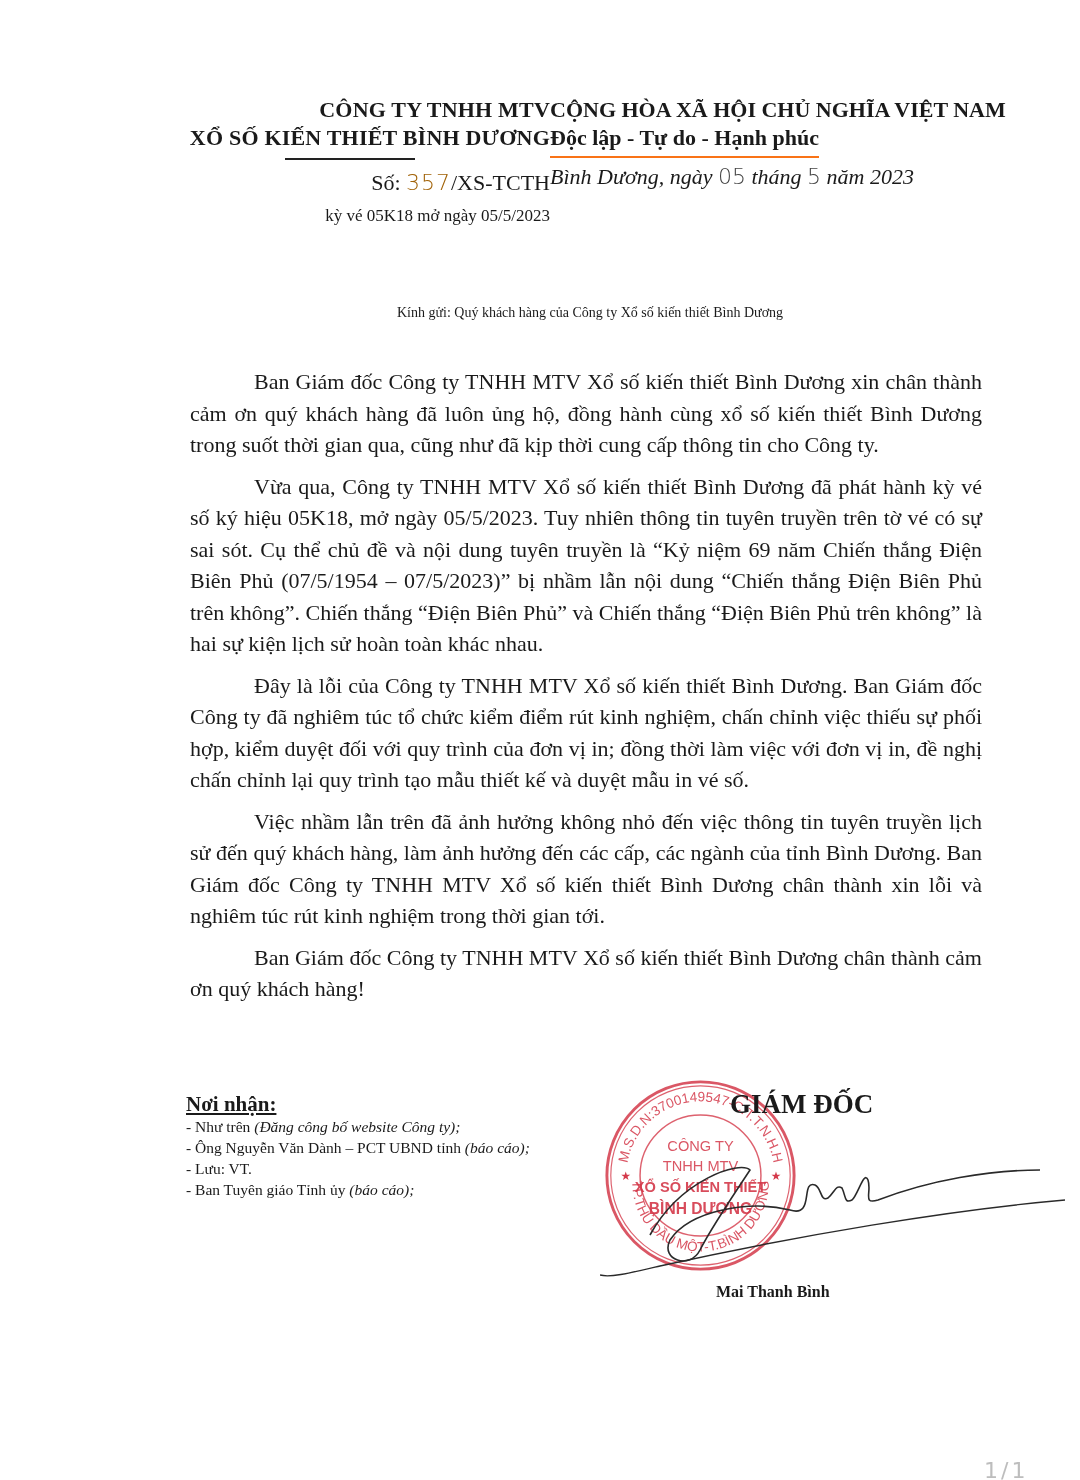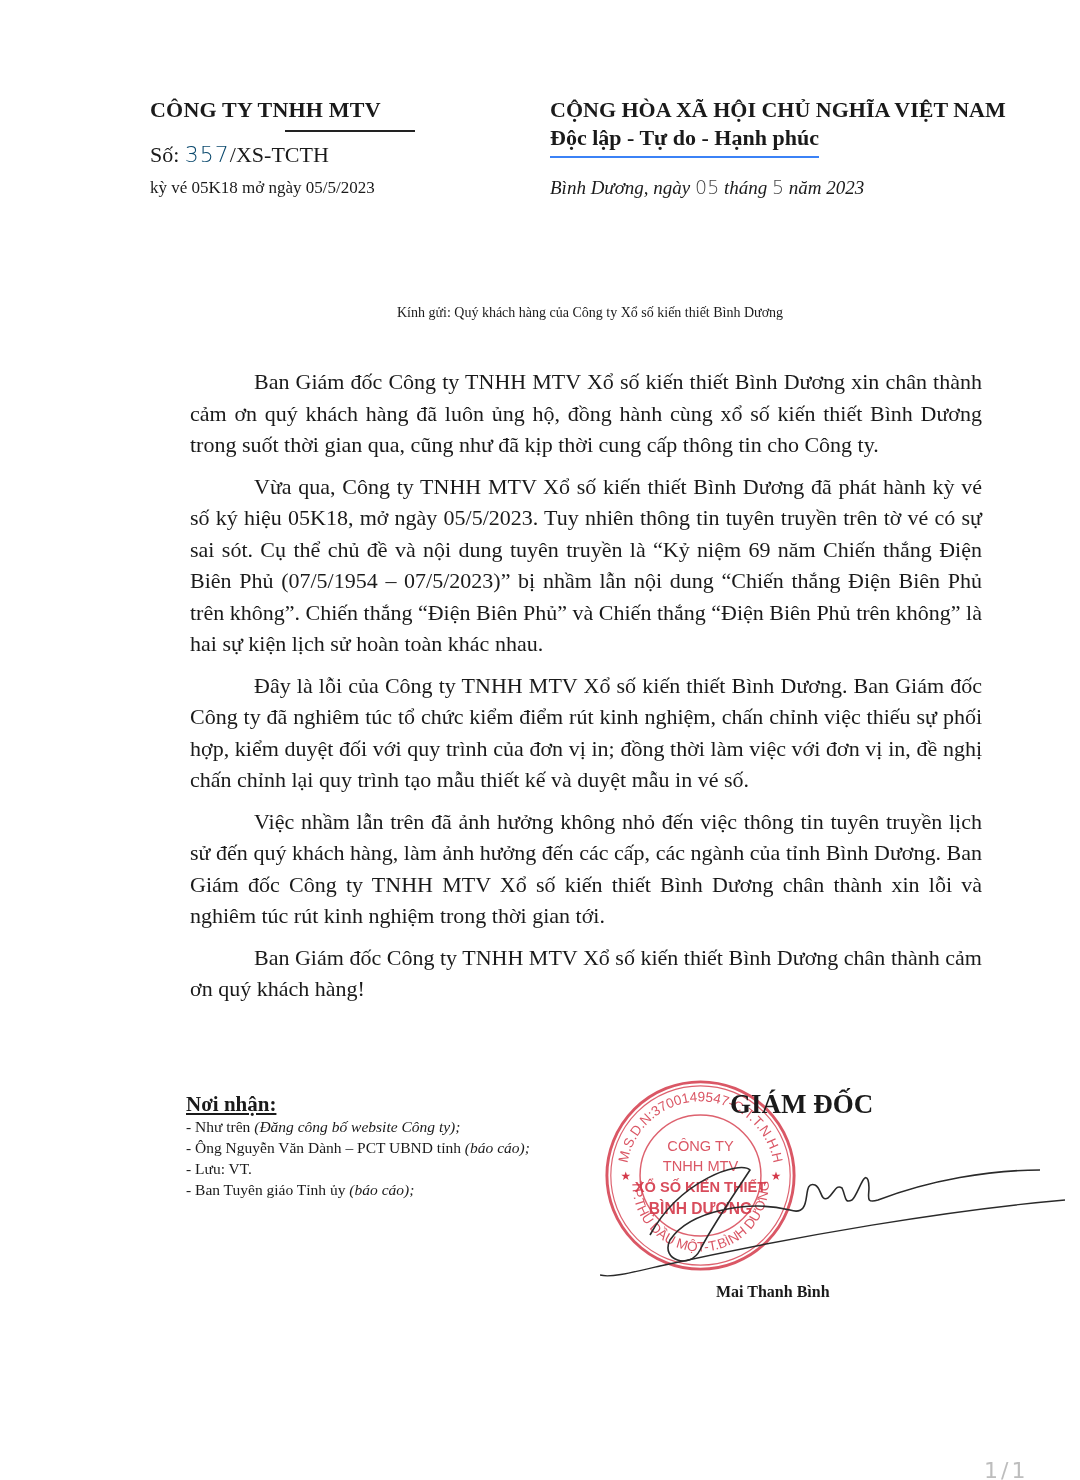--- a/index.html
+++ b/index.html
@@ -1,48 +1,49 @@
 <!DOCTYPE html>
 <html><head>
   <meta charset="utf-8">
   <style>
     html, body { margin: 0; padding: 0; }
     body {
       width: 1080px; height: 1480px; background: #ffffff; position: relative; overflow: hidden;
       font-family: "Liberation Serif", "DejaVu Serif", serif; color: #1a1a1a;
     }
     .abs { position: absolute; }
-    .hdr-left { left: 150px; top: 96px; width: 400px; text-align: left; }
+    .hdr-left { left: 150px; top: 96px; width: 400px; text-align: right; }
     .hdr-left .l1, .hdr-left .l2 { font-weight: bold; font-size: 22px; line-height: 28px; letter-spacing: 0.2px; }
     .hdr-left .rule { width: 130px; height: 2px; background: #222; margin: 6px auto 8px auto; }
     .hdr-left .so { font-size: 22px; line-height: 30px; }
-    .hdr-left .so .hand { font-family: "DejaVu Sans", sans-serif; font-weight: 300; color: #0c4a6e; letter-spacing: 1px; }
+    .hdr-left .so .hand { font-family: "DejaVu Sans", sans-serif; font-weight: 300; color: #a16207; letter-spacing: 1px; }
     .hdr-left .subj { font-size: 17px; line-height: 24px; margin-top: 6px; }
     .hdr-right { left: 550px; top: 96px; width: 480px; text-align: left; }
     .hdr-right .l1 { font-weight: bold; font-size: 22px; line-height: 28px; }
-    .hdr-right .l2 { font-weight: bold; font-size: 22px; line-height: 28px; display: inline-block; border-bottom: 2px solid #3b82f6; padding-bottom: 4px; }
-    .hdr-right .date { font-style: italic; font-size: 19px; line-height: 30px; margin-top: 14px; }
+    .hdr-right .l2 { font-weight: bold; font-size: 22px; line-height: 28px; display: inline-block; border-bottom: 2px solid #f97316; padding-bottom: 4px; }
+    .hdr-right .date { font-style: italic; font-size: 22px; line-height: 30px; margin-top: 4px; }
     .hdr-right .date .hand { font-family: "DejaVu Sans", sans-serif; font-style: normal; font-weight: 300; color: #444; }
     .greeting { left: 190px; top: 298px; width: 800px; text-align: center; font-size: 14px; line-height: 30px; }
     .body { left: 190px; top: 366px; width: 792px; font-size: 22px; line-height: 31.5px; text-align: justify; }
     .body p { margin: 0 0 10px 0; text-indent: 64px; }
     .recv { left: 186px; top: 1092px; width: 430px; font-size: 15.5px; line-height: 21px; }
     .recv .title { font-weight: bold; font-size: 21px; line-height: 24px; text-decoration: underline; }
     .recv .it { font-style: italic; text-align: right; }
     .sig-title { left: 730px; top: 1090px; font-weight: bold; font-size: 27px; line-height: 28px; }
     .sig-name { left: 716px; top: 1278px; font-weight: bold; font-size: 16px; line-height: 28px; }
     .stamp { left: 603px; top: 1078px; width: 195px; height: 195px; }
     .signature { left: 600px; top: 1140px; width: 470px; height: 140px; }
     .pager { left: 984px; top: 1458px; font-family: "DejaVu Sans", sans-serif; font-size: 22px; color: #bdbdbd; letter-spacing: 3px; }
   </style>
 </head>
 <body>
 
 <div class="abs hdr-left">
   <div class="l1">CÔNG TY TNHH MTV</div>
+  <div class="l2">XỔ SỐ KIẾN THIẾT BÌNH DƯƠNG</div>
   <div class="rule"></div>
   <div class="so"><span>Số: </span><span class="hand">357</span><span>/XS-TCTH</span></div>
   <div class="subj">
     <div>kỳ vé 05K18 mở ngày 05/5/2023</div>
   </div>
 </div>
 
 <div class="abs hdr-right">
   <div class="l1">CỘNG HÒA XÃ HỘI CHỦ NGHĨA VIỆT NAM</div>
   <div class="l2">Độc lập - Tự do - Hạnh phúc</div>

